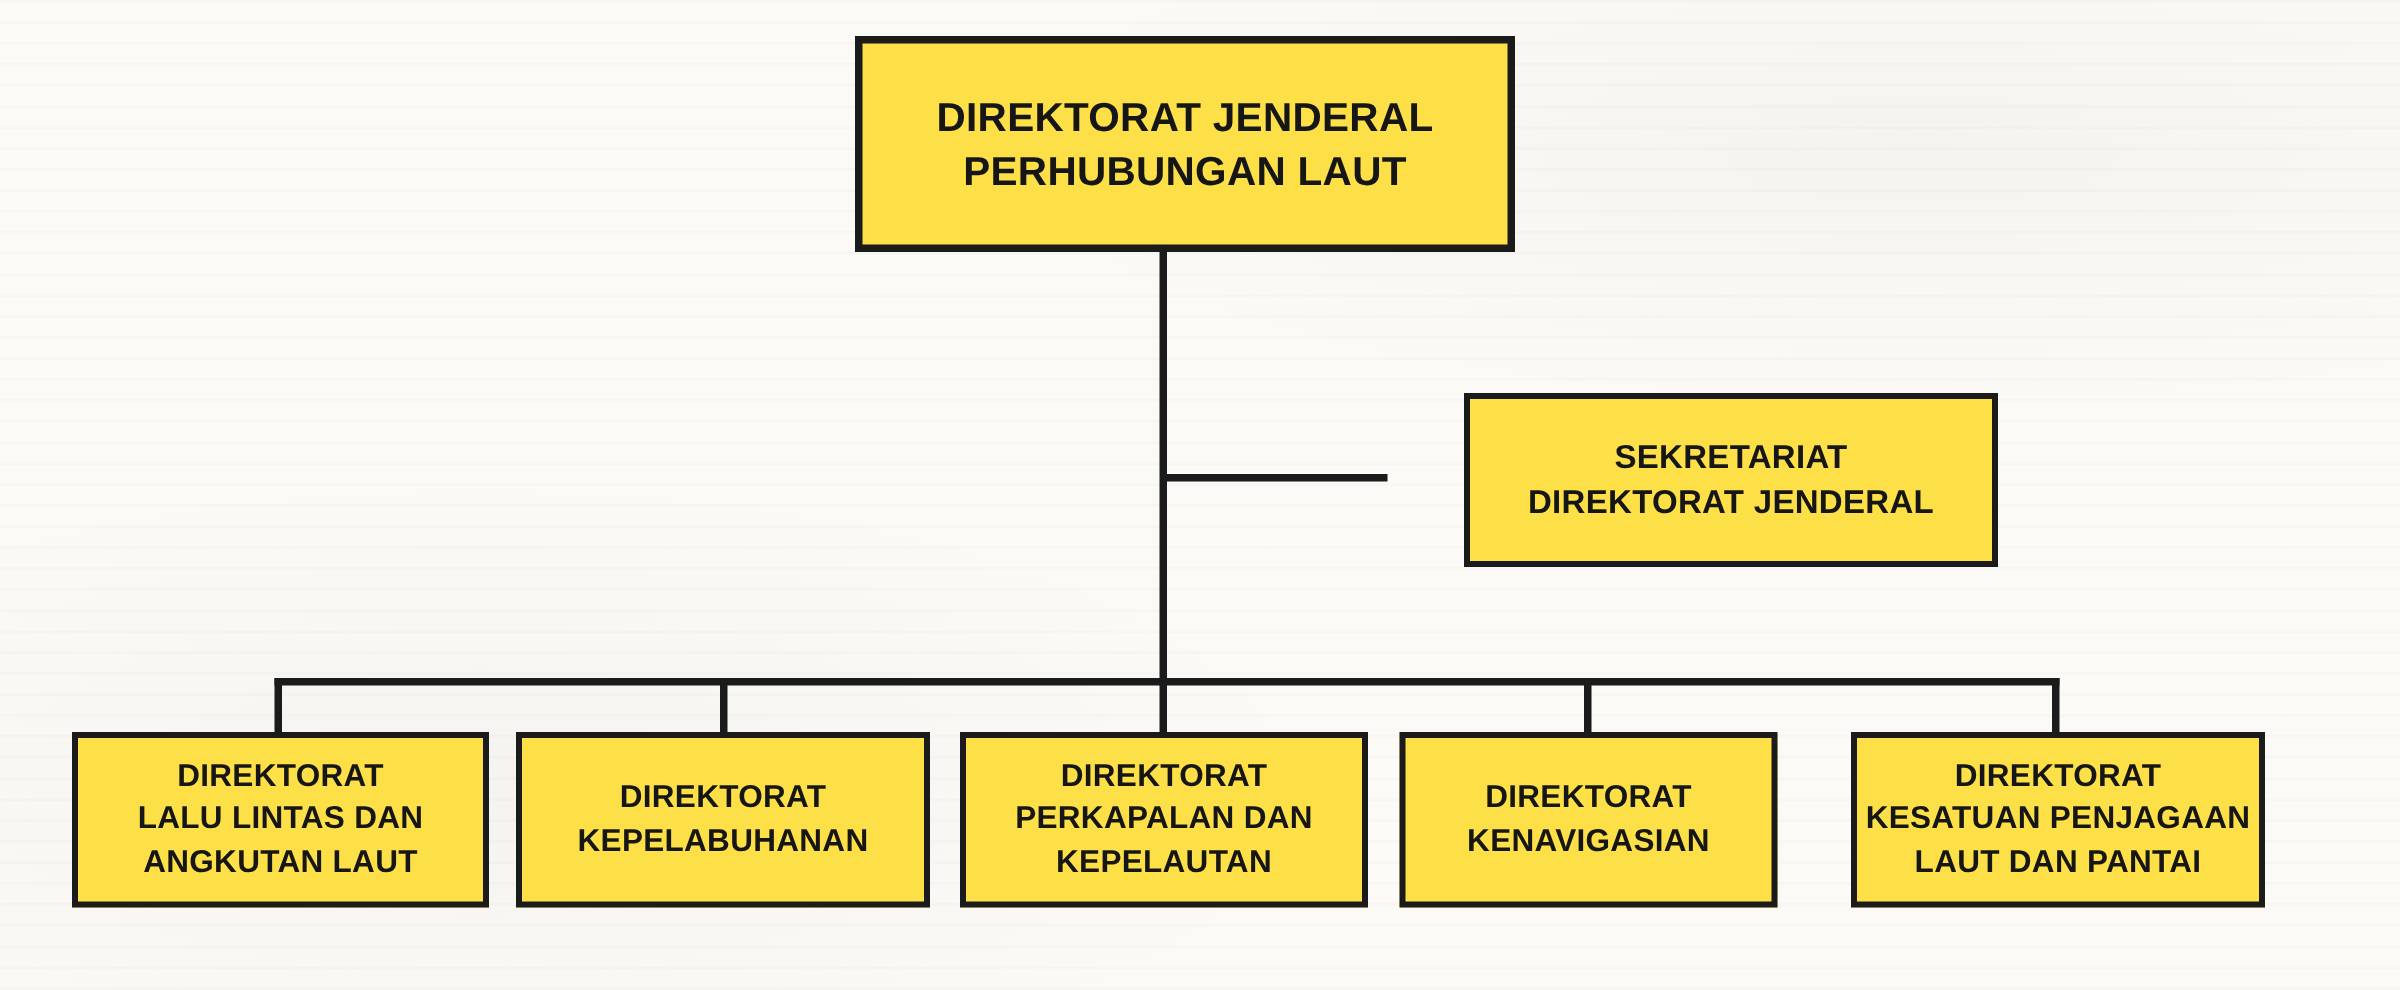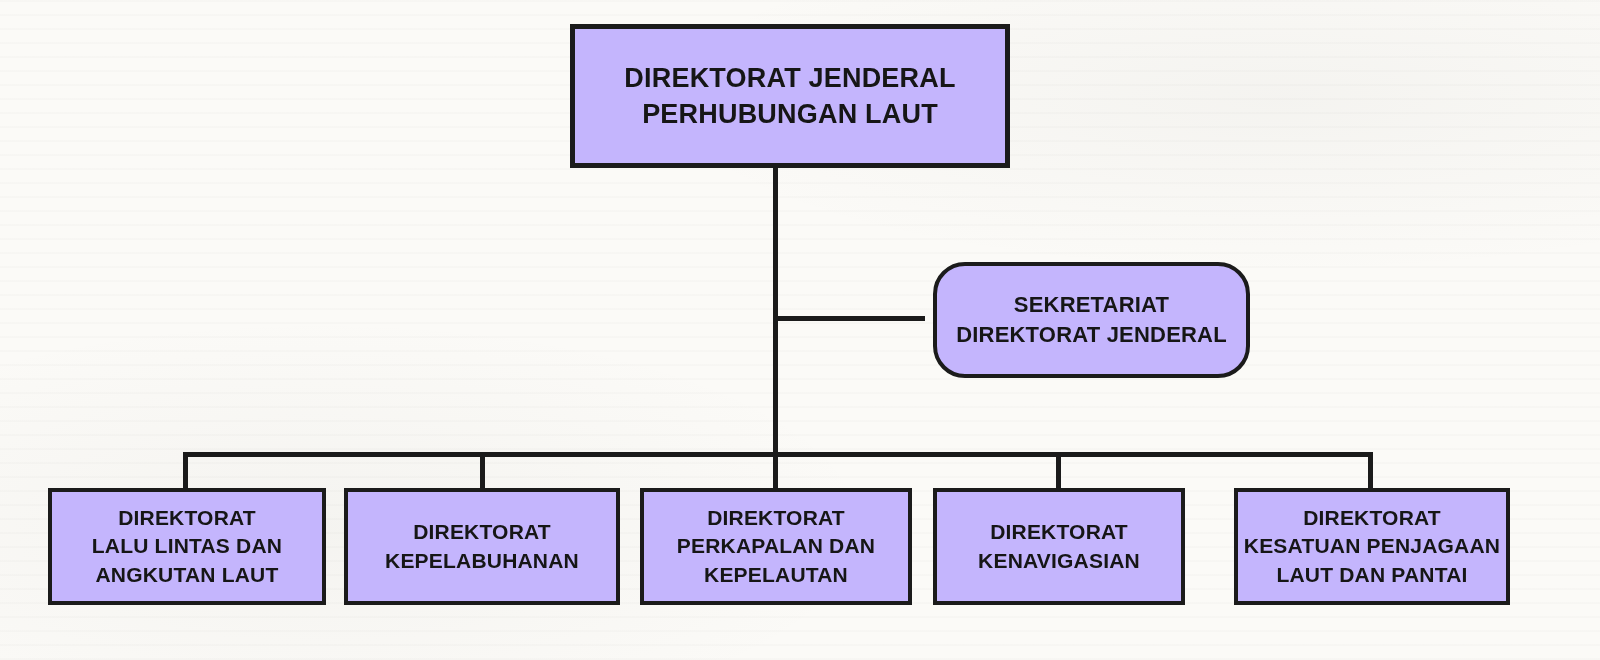--- a/index.html
+++ b/index.html
@@ -19,43 +19,42 @@
       radial-gradient(ellipse 900px 250px at 80% 15%, rgba(120,120,110,0.05), transparent 70%),
       repeating-linear-gradient(0deg, rgba(90,90,85,0.022) 0px, rgba(90,90,85,0.022) 2px, transparent 2px, transparent 14px);
   }
   .canvas {
     position: absolute;
     inset: 0;
   }
   .node {
     position: absolute;
     box-sizing: border-box;
-    background: #c4b5fd;
+    background: #fde047;
     border: 4px solid #1b1b1b;
     display: flex;
     align-items: center;
     justify-content: center;
     text-align: center;
     font-weight: bold;
     color: #161616;
     white-space: pre-line;
     line-height: 1.35;
     letter-spacing: 0.2px;
   }
   .node-root {
     left: 570px; top: 24px;
     width: 440px; height: 144px;
     border-width: 5px;
     font-size: 27px;
   }
   .node-staff {
-    left: 933px; top: 262px;
-    width: 317px; height: 116px;
+    left: 976px; top: 262px;
+    width: 356px; height: 116px;
     font-size: 22px;
-    border-radius: 32px;
   }
   .node-child {
     top: 488px;
     height: 117px;
     font-size: 21px;
   }
   .node-child-1 { left: 48px;   width: 278px; }
   .node-child-2 { left: 344px;  width: 276px; }
   .node-child-3 { left: 640px;  width: 272px; }
   .node-child-4 { left: 933px;  width: 252px; }

